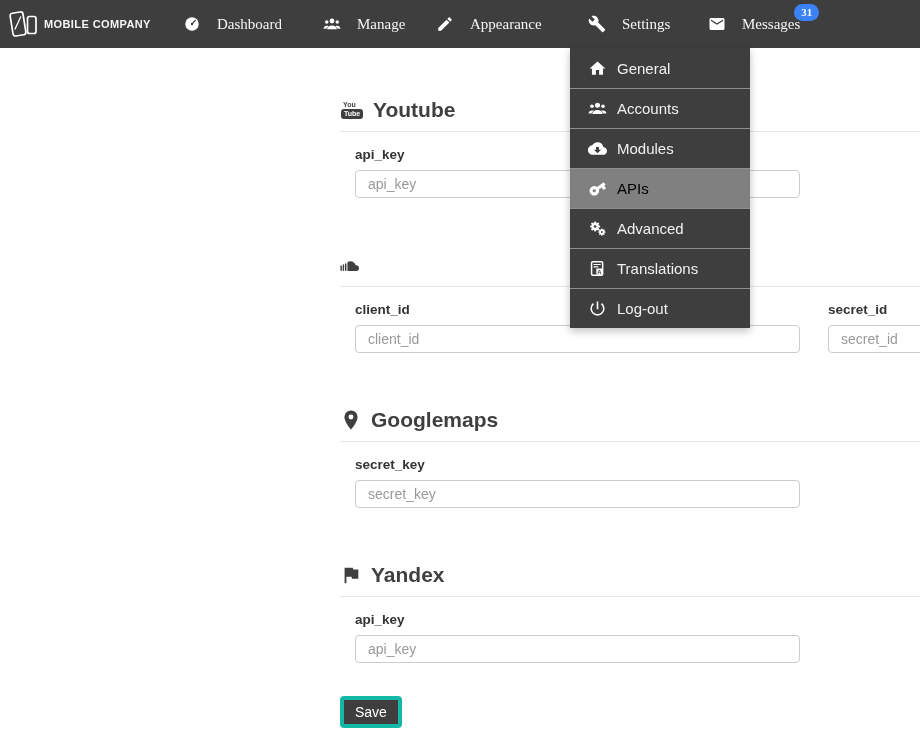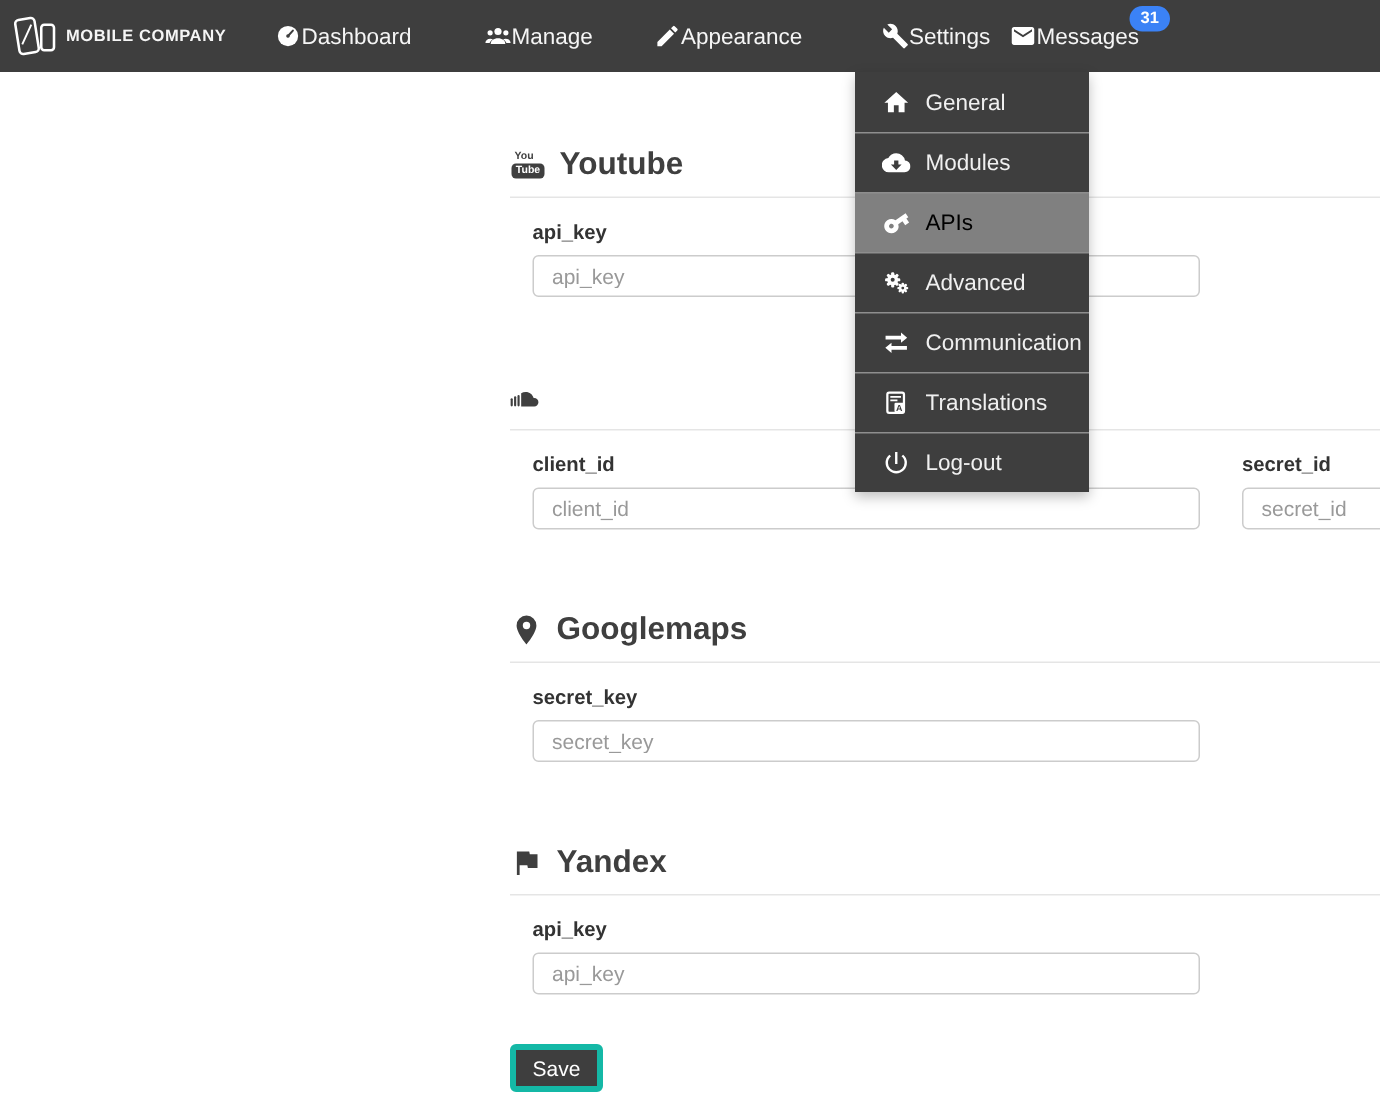--- a/index.html
+++ b/index.html
@@ -22,35 +22,35 @@
     position:absolute; left:8px; top:0; height:48px;
     display:flex; align-items:center; gap:6px;
     color:#fff;
   }
   .brand-text {
     font-size:11px; font-weight:bold; letter-spacing:.4px;
     color:#f5f5f5; white-space:nowrap;
   }
   .nav-item {
     position:absolute; top:0; height:48px;
-    display:flex; align-items:center; gap:0;
-    color:#f5f5f5; font-size:15px; cursor:pointer; white-space:nowrap;
+    display:flex; align-items:center; gap:16px;
+    color:#f5f5f5; font-size:15px; cursor:pointer; white-space:nowrap;font-family:Liberation Serif, serif;
   }
   .nav-item .nicon { width:18px; height:18px; display:inline-flex; }
   .nav-item svg { width:18px; height:18px; }
   .badge {
     position:absolute; top:4px; left:calc(100% - 6px);
     background:#3b82f6; color:#fff;
     font-size:11px; font-weight:bold; line-height:11px;
     padding:3px 7px; border-radius:9px;
   }
 
   
   .dropdown {
-    position:absolute; top:48px; left:570px; width:156px;
+    position:absolute; top:48px; left:570px; width:180px;
     background:#3E3E3E; z-index:10;
     box-shadow:0 3px 8px rgba(0,0,0,.25);
   }
   .menu-item {
     height:40px;
     display:flex; align-items:center; gap:10px;
     padding-left:18px;
     color:#f0f0f0; font-size:15px; cursor:pointer;
     border-top:1px solid #8e8e8e;
   }
@@ -151,21 +151,21 @@
 
   <div class="nav-item" style="left:588px;">
     <span class="nicon">
       <svg viewBox="0 0 24 24" fill="#fff">
         <path d="M22.7 19l-9.1-9.1c.9-2.3.4-5-1.5-6.9-2-2-5-2.4-7.4-1.3L9 6 6 9 1.6 4.7C.4 7.1.9 10.1 2.9 12.1c1.9 1.9 4.6 2.4 6.9 1.5l9.1 9.1c.4.4 1 .4 1.4 0l2.3-2.3c.5-.4.5-1.1.1-1.4z"></path>
         </svg>
     </span>
     <span>Settings</span>
   </div>
 
-  <div class="nav-item" style="left:673px;">
+  <div class="nav-item" style="left:708px;">
     <span class="nicon">
       <svg viewBox="0 0 24 24" fill="#fff">
         <path d="M20 4H4c-1.1 0-2 .9-2 2v12c0 1.1.9 2 2 2h16c1.1 0 2-.9 2-2V6c0-1.1-.9-2-2-2zm0 4l-8 5-8-5V6l8 5 8-5v2z"></path>
         </svg>
     </span>
     <span>Messages</span>
     <span class="badge">31</span>
   </div>
 </div>
 
@@ -173,20 +173,33 @@
 
   <div class="menu-item">
     <span class="micon">
       <svg viewBox="0 0 24 24" fill="#fff">
           <path d="M10 20v-6h4v6h5v-8h3L12 3 2 12h3v8z"></path>
         </svg>
     </span>
     <span>General</span>
   </div>
 
+  <div class="menu-item">
+    <span class="micon">
+      <svg viewBox="0 0 24 24" fill="#fff">
+        <circle cx="12" cy="8" r="3.2"></circle>
+          <path d="M5.5 19c0-3 2.9-5 6.5-5s6.5 2 6.5 5z"></path>
+        <circle cx="5" cy="9.2" r="2.3"></circle>
+          <path d="M.8 18.2c0-2.3 1.9-3.8 4.3-3.8.9 0 1.7.2 2.4.5a7.6 7.6 0 0 0-3 3.3z"></path>
+        <circle cx="19" cy="9.2" r="2.3"></circle>
+          <path d="M23.2 18.2c0-2.3-1.9-3.8-4.3-3.8-.9 0-1.7.2-2.4.5a7.6 7.6 0 0 1 3 3.3z"></path>
+        </svg>
+    </span>
+    <span>Accounts</span>
+  </div>
 
   <div class="menu-item">
     <span class="micon">
       <svg viewBox="0 0 24 24" fill="#fff">
         <path d="M19.35 10.04A7.49 7.49 0 0 0 12 4C9.11 4 6.6 5.64 5.35 8.04A5.99 5.99 0 0 0 6 20h13c2.76 0 5-2.24 5-5 0-2.64-2.05-4.78-4.65-4.96zM16.5 13.5L12 18l-4.5-4.5h2.7V10h3.6v3.5z"></path>
         </svg>
     </span>
     <span>Modules</span>
   </div>
 
@@ -219,29 +232,20 @@
           <rect x="-1" y="-4.6" width="2" height="9.2" rx=".8" transform="rotate(90)"></rect>
           <rect x="-1" y="-4.6" width="2" height="9.2" rx=".8" transform="rotate(135)"></rect>
           <circle r="3.2"></circle>
             <circle r="1.2" fill="#3E3E3E"></circle>
         </g>
         </svg>
     </span>
     <span>Advanced</span>
   </div>
 
-  <div class="menu-item">
-    <span class="micon">
-      <svg viewBox="0 0 24 24" fill="#fff">
-        <path d="M3 6.2h13V3.4l5.2 4.3-5.2 4.3V9.2H3z"></path>
-        <path d="M21 17.8H8v2.8l-5.2-4.3L8 12v2.8h13z"></path>
-        </svg>
-    </span>
-    <span>Communication</span>
-  </div>
 
   <div class="menu-item">
     <span class="micon">
       <svg viewBox="0 0 24 24">
         <rect x="4.5" y="3.5" width="14" height="17" rx="1.5" fill="none" stroke="#fff" stroke-width="1.9"></rect>
         <path d="M7 7h9M7 10h6" stroke="#fff" stroke-width="1.4"></path>
         <rect x="10.5" y="12" width="8" height="8" rx="1" fill="#fff"></rect>
         <text x="14.5" y="18.6" font-size="7.5" font-weight="bold" fill="#3E3E3E" text-anchor="middle" font-family="Liberation Sans, sans-serif">A</text>
         </svg>
     </span>

